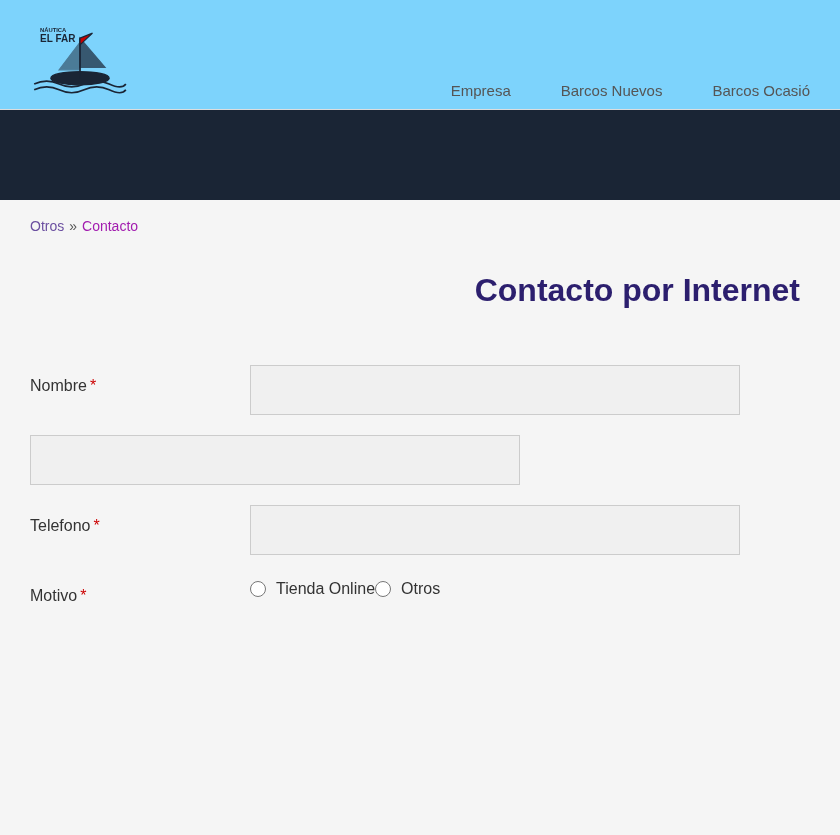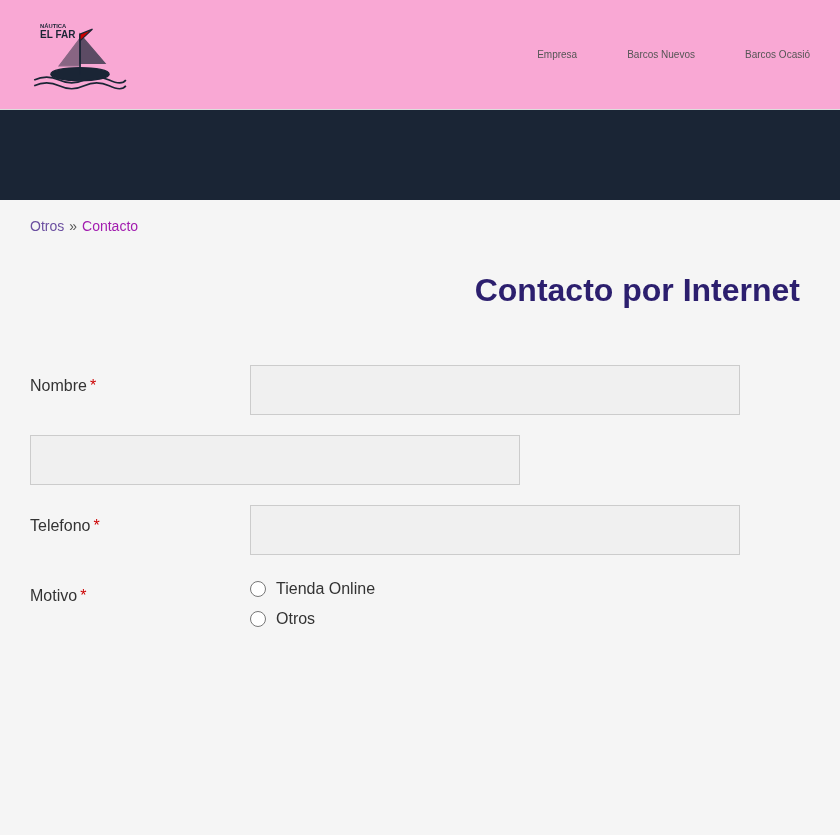--- a/index.html
+++ b/index.html
@@ -11,23 +11,23 @@
     body {
       font-family: Arial, sans-serif;
       background-color: #f5f5f5;
       width: 840px;
       min-height: 835px;
       overflow-x: hidden;
     }
 
     
     .header {
-      background-color: #f9a8d4;
-      display: flex;
-      align-items: center;
+      background-color: #7dd3fc;
+      display: flex;
+      align-items: flex-end;
       padding: 10px 30px;
       border-bottom: 1px solid #ddd;
       height: 110px;
     }
 
     .logo-area {
       display: flex;
       align-items: center;
       margin-right: auto;
     }
@@ -38,21 +38,21 @@
     }
 
     .nav-menu {
       display: flex;
       gap: 50px;
       align-items: center;
     }
 
     .nav-item {
       color: #555;
-      font-size: 10px;
+      font-size: 15px;
       text-decoration: none;
       cursor: pointer;
     }
 
     
     .dark-banner {
       background-color: #1a2535;
       height: 90px;
       width: 100%;
     }
@@ -128,22 +128,22 @@
       padding: 8px 12px;
       font-size: 14px;
       outline: none;
     }
 
     
     .radio-group {
       flex: 1;
       max-width: 490px;
       display: flex;
-      flex-direction: column;
-      gap: 12px;
+      flex-direction: row;
+      gap: 0;
       padding-top: 5px;
     }
 
     .radio-option {
       display: flex;
       align-items: center;
       gap: 10px;
       font-size: 16px;
       color: #333;
       cursor: pointer;

